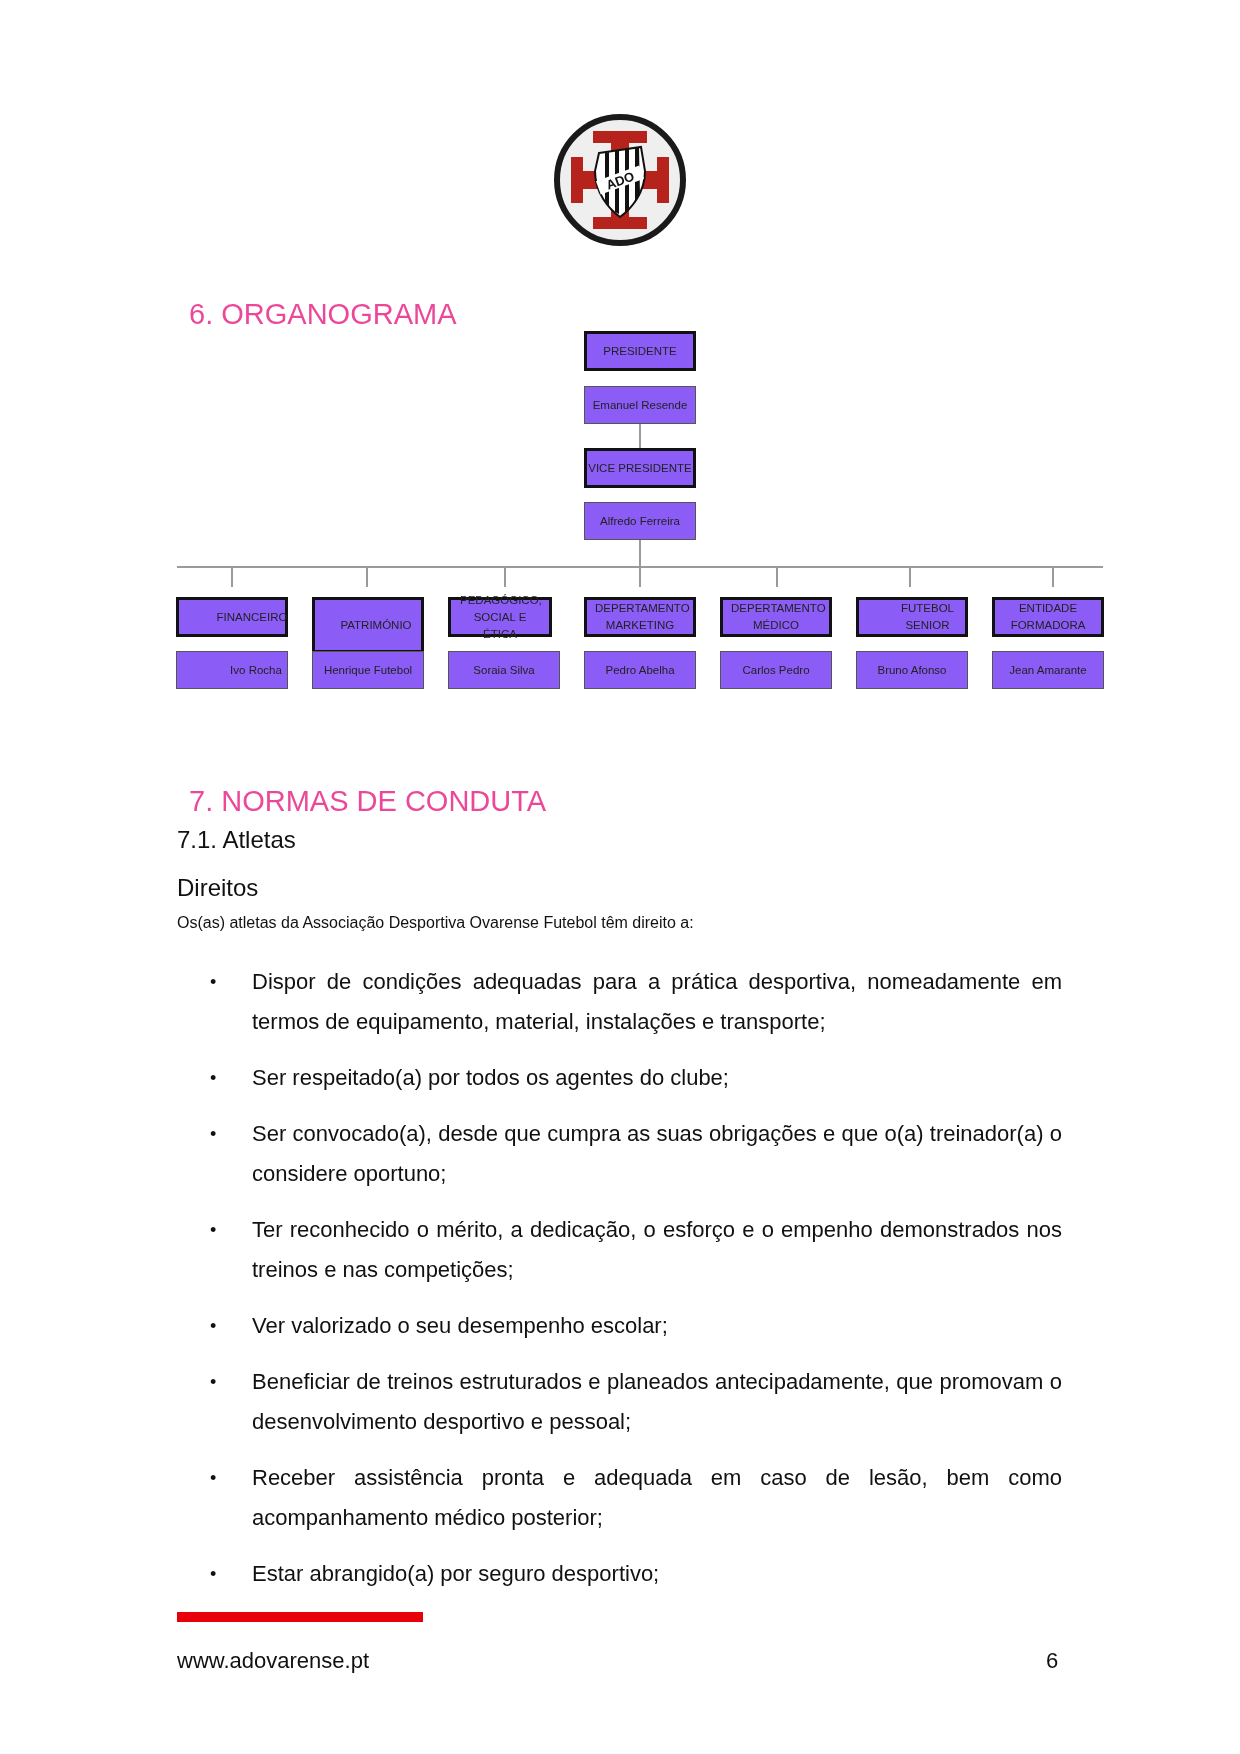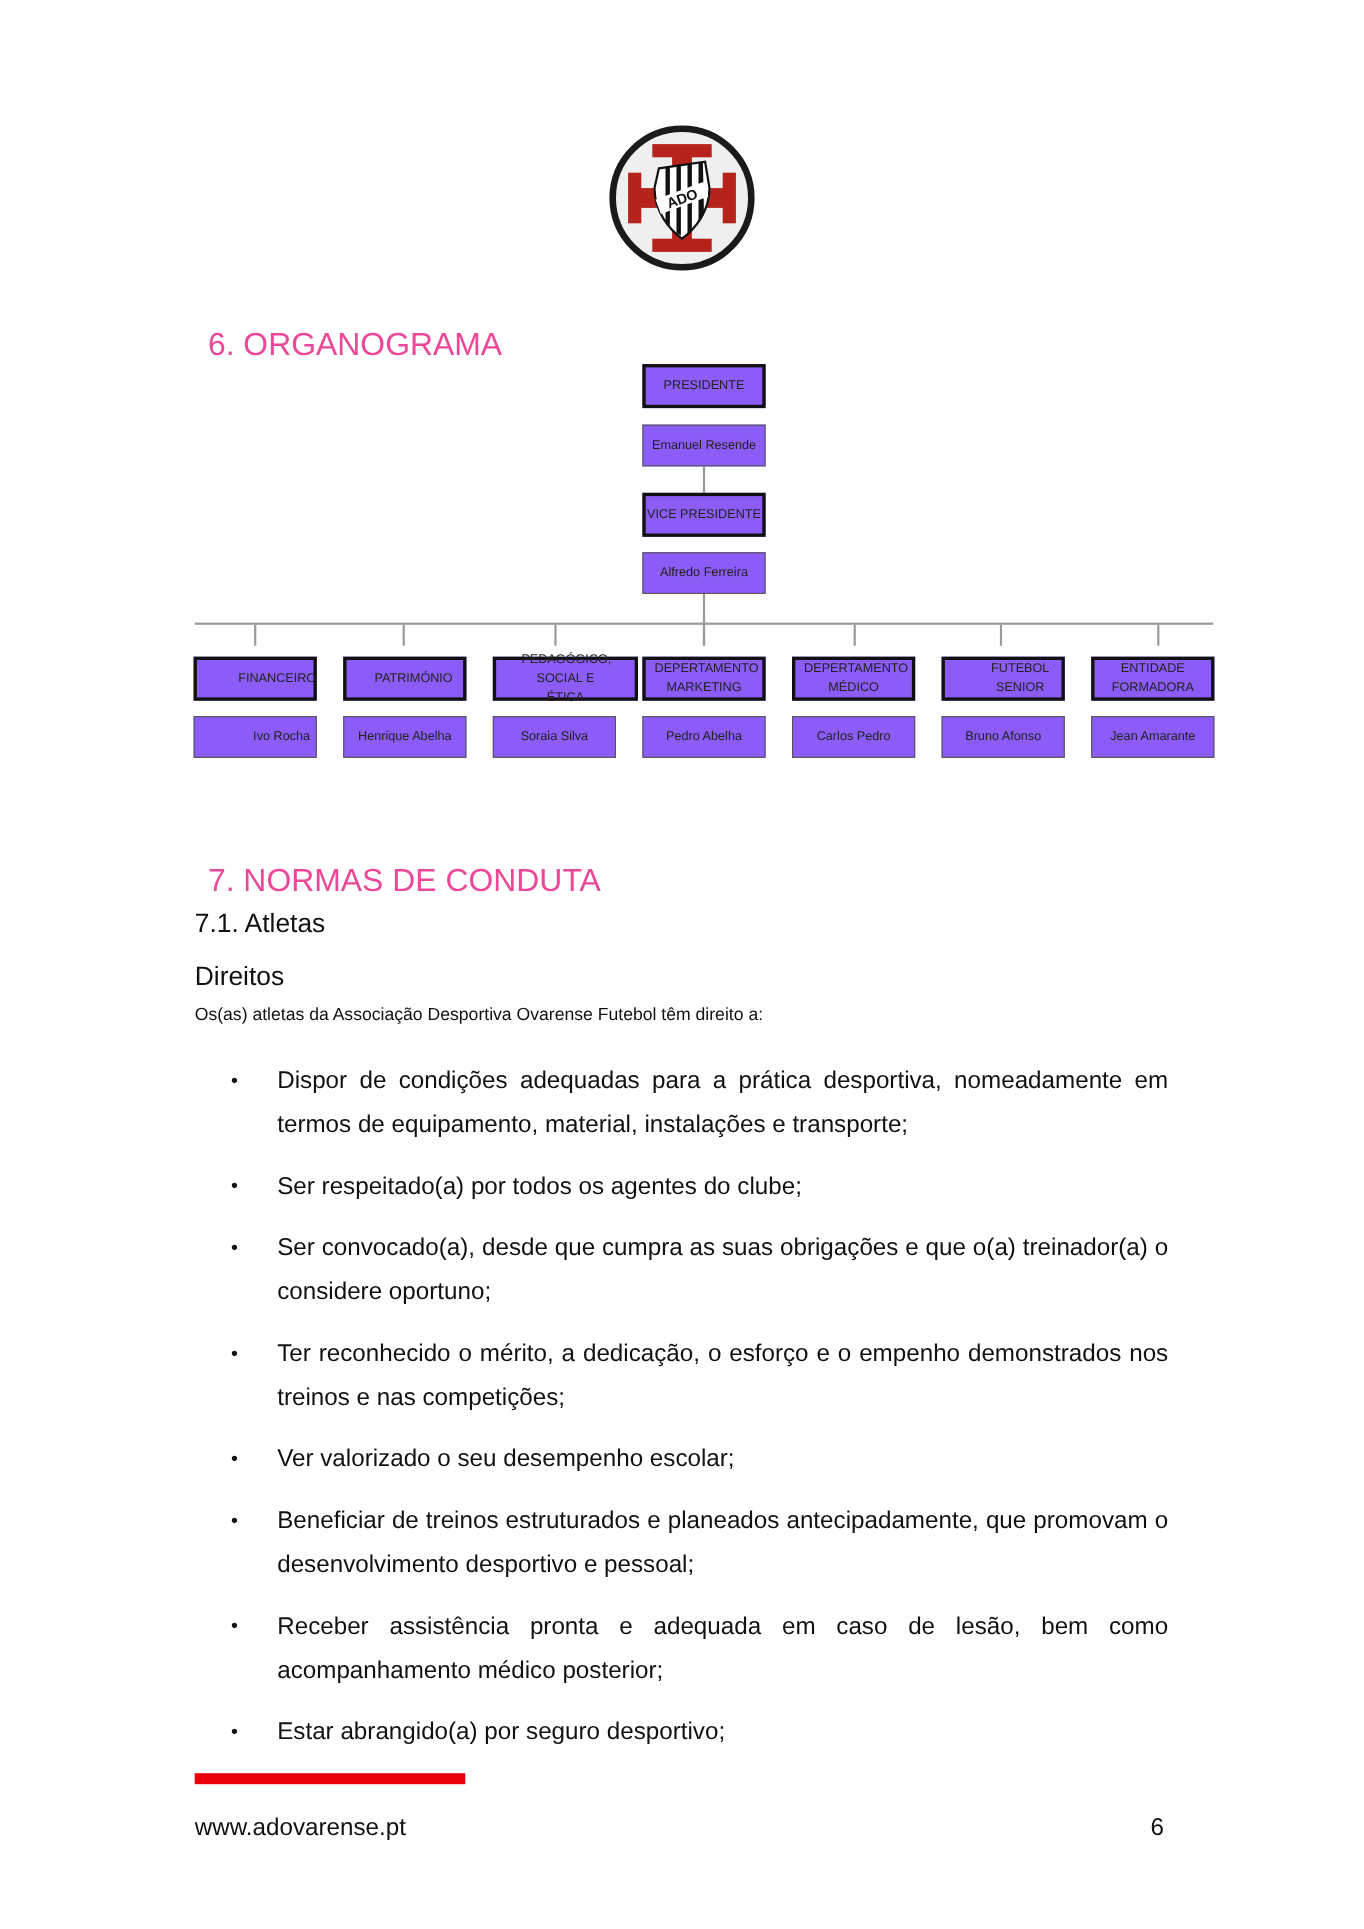--- a/index.html
+++ b/index.html
@@ -77,44 +77,44 @@
   <div class="line" style="left:366px; top:568px; width:2px; height:19px;"></div>
   <div class="line" style="left:504px; top:568px; width:2px; height:19px;"></div>
   <div class="line" style="left:639px; top:568px; width:2px; height:19px;"></div>
   <div class="line" style="left:776px; top:568px; width:2px; height:19px;"></div>
   <div class="line" style="left:909px; top:568px; width:2px; height:19px;"></div>
   <div class="line" style="left:1052px; top:568px; width:2px; height:19px;"></div>
 
   <div class="box role" style="left:176px; top:597px; width:112px; height:40px;padding-left:40px;">
       <span>FINANCEIRO</span>
     </div>
-  <div class="box role" style="left:312px; top:597px; width:112px; height:40px;padding-left:16px;">
+  <div class="box role" style="left:312px; top:597px; width:112px; height:56px;padding-left:16px;">
       <span>PATRIMÓNIO</span>
     </div>
-  <div class="box role" style="left:448px; top:597px; width:132px; height:40px;">
+  <div class="box role" style="left:448px; top:597px; width:104px; height:40px;">
       <span style="display:block;width:80px;">PEDAGÓGICO, SOCIAL E ÉTICA</span>
     </div>
   <div class="box role" style="left:584px; top:597px; width:112px; height:40px;">
       <span style="display:block;width:90px;">DEPERTAMENTO MARKETING</span>
     </div>
   <div class="box role" style="left:720px; top:597px; width:112px; height:40px;">
       <span style="display:block;width:90px;">DEPERTAMENTO MÉDICO</span>
     </div>
   <div class="box role" style="left:856px; top:597px; width:112px; height:40px;padding-left:31px;">
       <span>FUTEBOL SENIOR</span>
     </div>
   <div class="box role" style="left:992px; top:597px; width:112px; height:40px;">
       <span style="display:block;width:80px;">ENTIDADE FORMADORA</span>
     </div>
 
   <div class="box person" style="left:176px; top:651px; width:112px; height:38px;padding-left:48px;">
       <span>Ivo Rocha</span>
     </div>
   <div class="box person" style="left:312px; top:651px; width:112px; height:38px;">
-      <span>Henrique Abelha</span>
+      <span>Henrique Futebol</span>
     </div>
   <div class="box person" style="left:448px; top:651px; width:112px; height:38px;">
       <span>Soraia Silva</span>
     </div>
   <div class="box person" style="left:584px; top:651px; width:112px; height:38px;">
       <span>Pedro Abelha</span>
     </div>
   <div class="box person" style="left:720px; top:651px; width:112px; height:38px;">
       <span>Carlos Pedro</span>
     </div>

